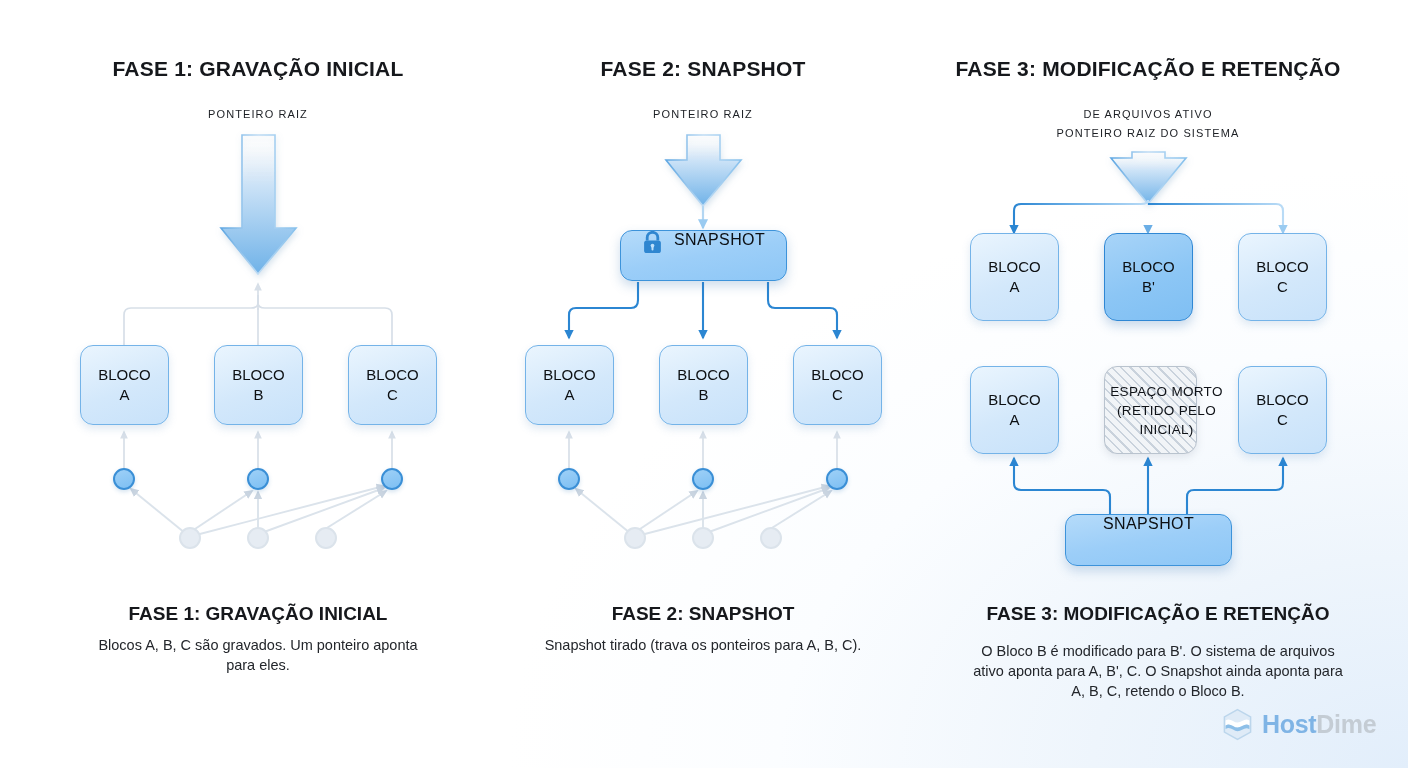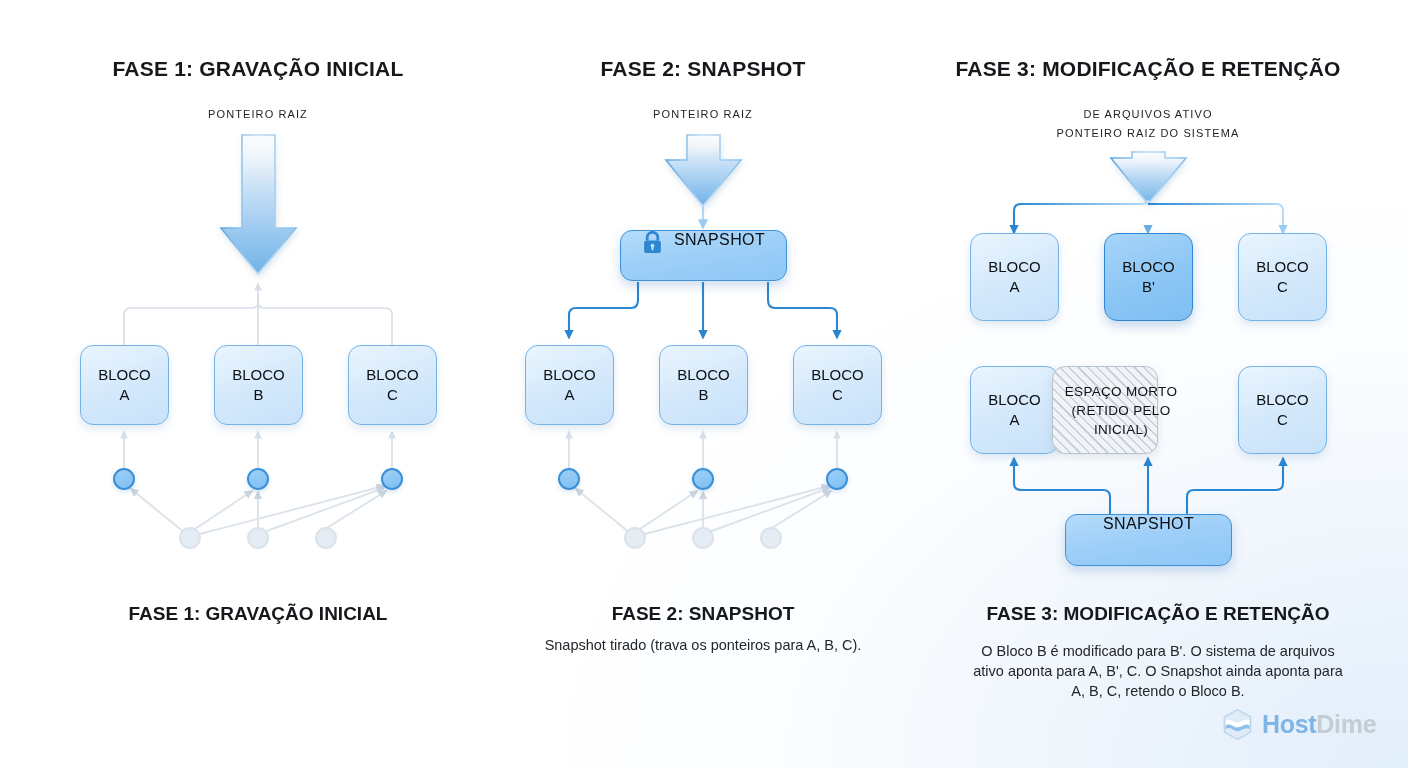--- a/index.html
+++ b/index.html
@@ -225,20 +225,21 @@
 
   <div class="node" style="left:113px; top:468px;"></div>
   <div class="node" style="left:247px; top:468px;"></div>
   <div class="node" style="left:381px; top:468px;"></div>
   <div class="node faded" style="left:179px; top:527px;"></div>
   <div class="node faded" style="left:247px; top:527px;"></div>
   <div class="node faded" style="left:315px; top:527px;"></div>
 
   <div style="position:absolute; left:58px; top:603px; width:400px;">
     <div class="cap-title" style="position:relative;">FASE 1: GRAVAÇÃO INICIAL</div>
+    <div class="cap-body" style="position:relative; margin-top:10px; width:100%; padding:0 30px;">Blocos A, B, C são gravados. Um ponteiro aponta para eles.</div>
   </div>
 
   <div class="phase-title" style="left:503px; top:57px; width:400px;">FASE 2: SNAPSHOT</div>
   <div class="pointer-label" style="left:503px; top:105px; width:400px;">PONTEIRO RAIZ</div>
 
   <div class="snapbox" style="left:620px; top:230px; width:167px; height:51px;">
     <svg class="lock-icon" viewBox="0 0 21 24">
       <path d="M5.2,9.6 V6.6 a5.3,5.3 0 0 1 10.6,0 V9.6" fill="none" stroke="#2f86d0" stroke-width="2.8"></path>
       <rect x="2.1" y="9.4" width="16.8" height="12.6" rx="2.6" fill="#2f86d0"></rect>
       <circle cx="10.5" cy="14.6" r="1.85" fill="#bfe0fa"></circle>
@@ -288,21 +289,21 @@
   </div>
   <div class="block" style="left:1238px; top:233px; width:89px; height:88px;">
     <span>BLOCO</span>
     <span>C</span>
   </div>
 
   <div class="block" style="left:970px; top:366px; width:89px; height:88px;">
     <span>BLOCO</span>
     <span>A</span>
   </div>
-  <div class="block dead" style="left:1052px; top:366px; width:106px; height:88px;padding-left:32px;">
+  <div class="block dead" style="left:1104px; top:366px; width:93px; height:88px;padding-left:32px;">
     <span class="dead-text">ESPAÇO MORTO</span>
     <span class="dead-text">(RETIDO PELO</span>
     <span class="dead-text">INICIAL)</span>
   </div>
   <div class="block" style="left:1238px; top:366px; width:89px; height:88px;">
     <span>BLOCO</span>
     <span>C</span>
   </div>
 
   <div class="snapbox" style="left:1065px; top:514px; width:167px; height:52px;">

